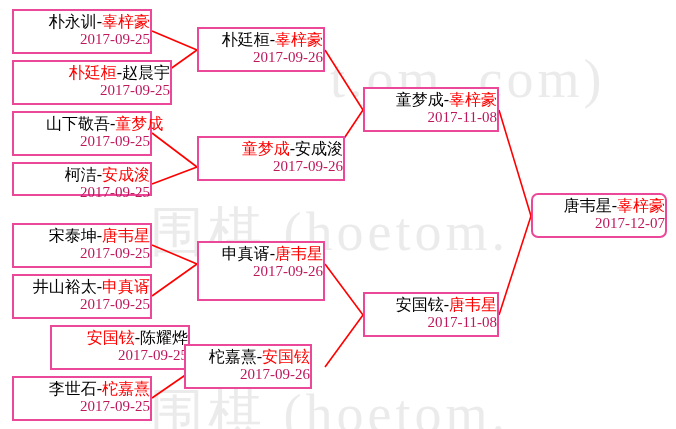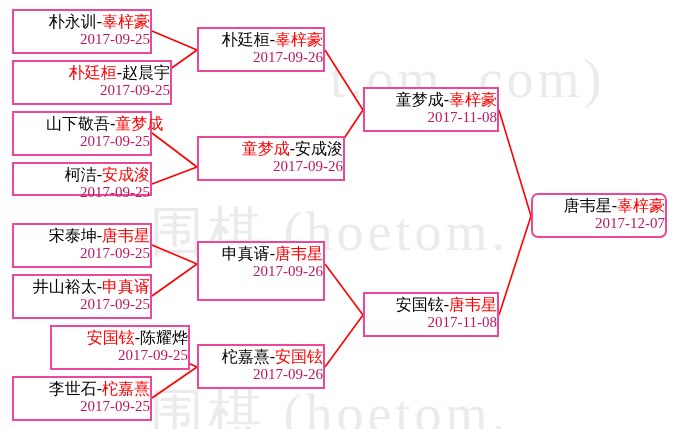--- a/index.html
+++ b/index.html
@@ -138,21 +138,21 @@
         <div class="match-date">2017-09-26</div>
       </div>
       <div class="match-box" style="left: 197px; top: 136px; width: 148px; height: 45px;">
         <div class="match-players"><span class="p-win">童梦成</span><span class="p-sep">-</span><span class="p-lose">安成浚</span></div>
         <div class="match-date">2017-09-26</div>
       </div>
       <div class="match-box" style="left: 197px; top: 241px; width: 128px; height: 60px;">
         <div class="match-players"><span class="p-lose">申真谞</span><span class="p-sep">-</span><span class="p-win">唐韦星</span></div>
         <div class="match-date">2017-09-26</div>
       </div>
-      <div class="match-box" style="left: 197px; top: 344px; width: 128px; height: 45px; padding-left: 12px;">
+      <div class="match-box" style="left: 184px; top: 344px; width: 128px; height: 45px; padding-left: 12px;">
         <div class="match-players"><span class="p-lose">柁嘉熹</span><span class="p-sep">-</span><span class="p-win">安国铉</span></div>
         <div class="match-date">2017-09-26</div>
       </div>
       <div class="match-box" style="left: 363px; top: 87px; width: 136px; height: 45px;">
         <div class="match-players"><span class="p-lose">童梦成</span><span class="p-sep">-</span><span class="p-win">辜梓豪</span></div>
         <div class="match-date">2017-11-08</div>
       </div>
       <div class="match-box" style="left: 363px; top: 292px; width: 136px; height: 45px;">
         <div class="match-players"><span class="p-lose">安国铉</span><span class="p-sep">-</span><span class="p-win">唐韦星</span></div>
         <div class="match-date">2017-11-08</div>

